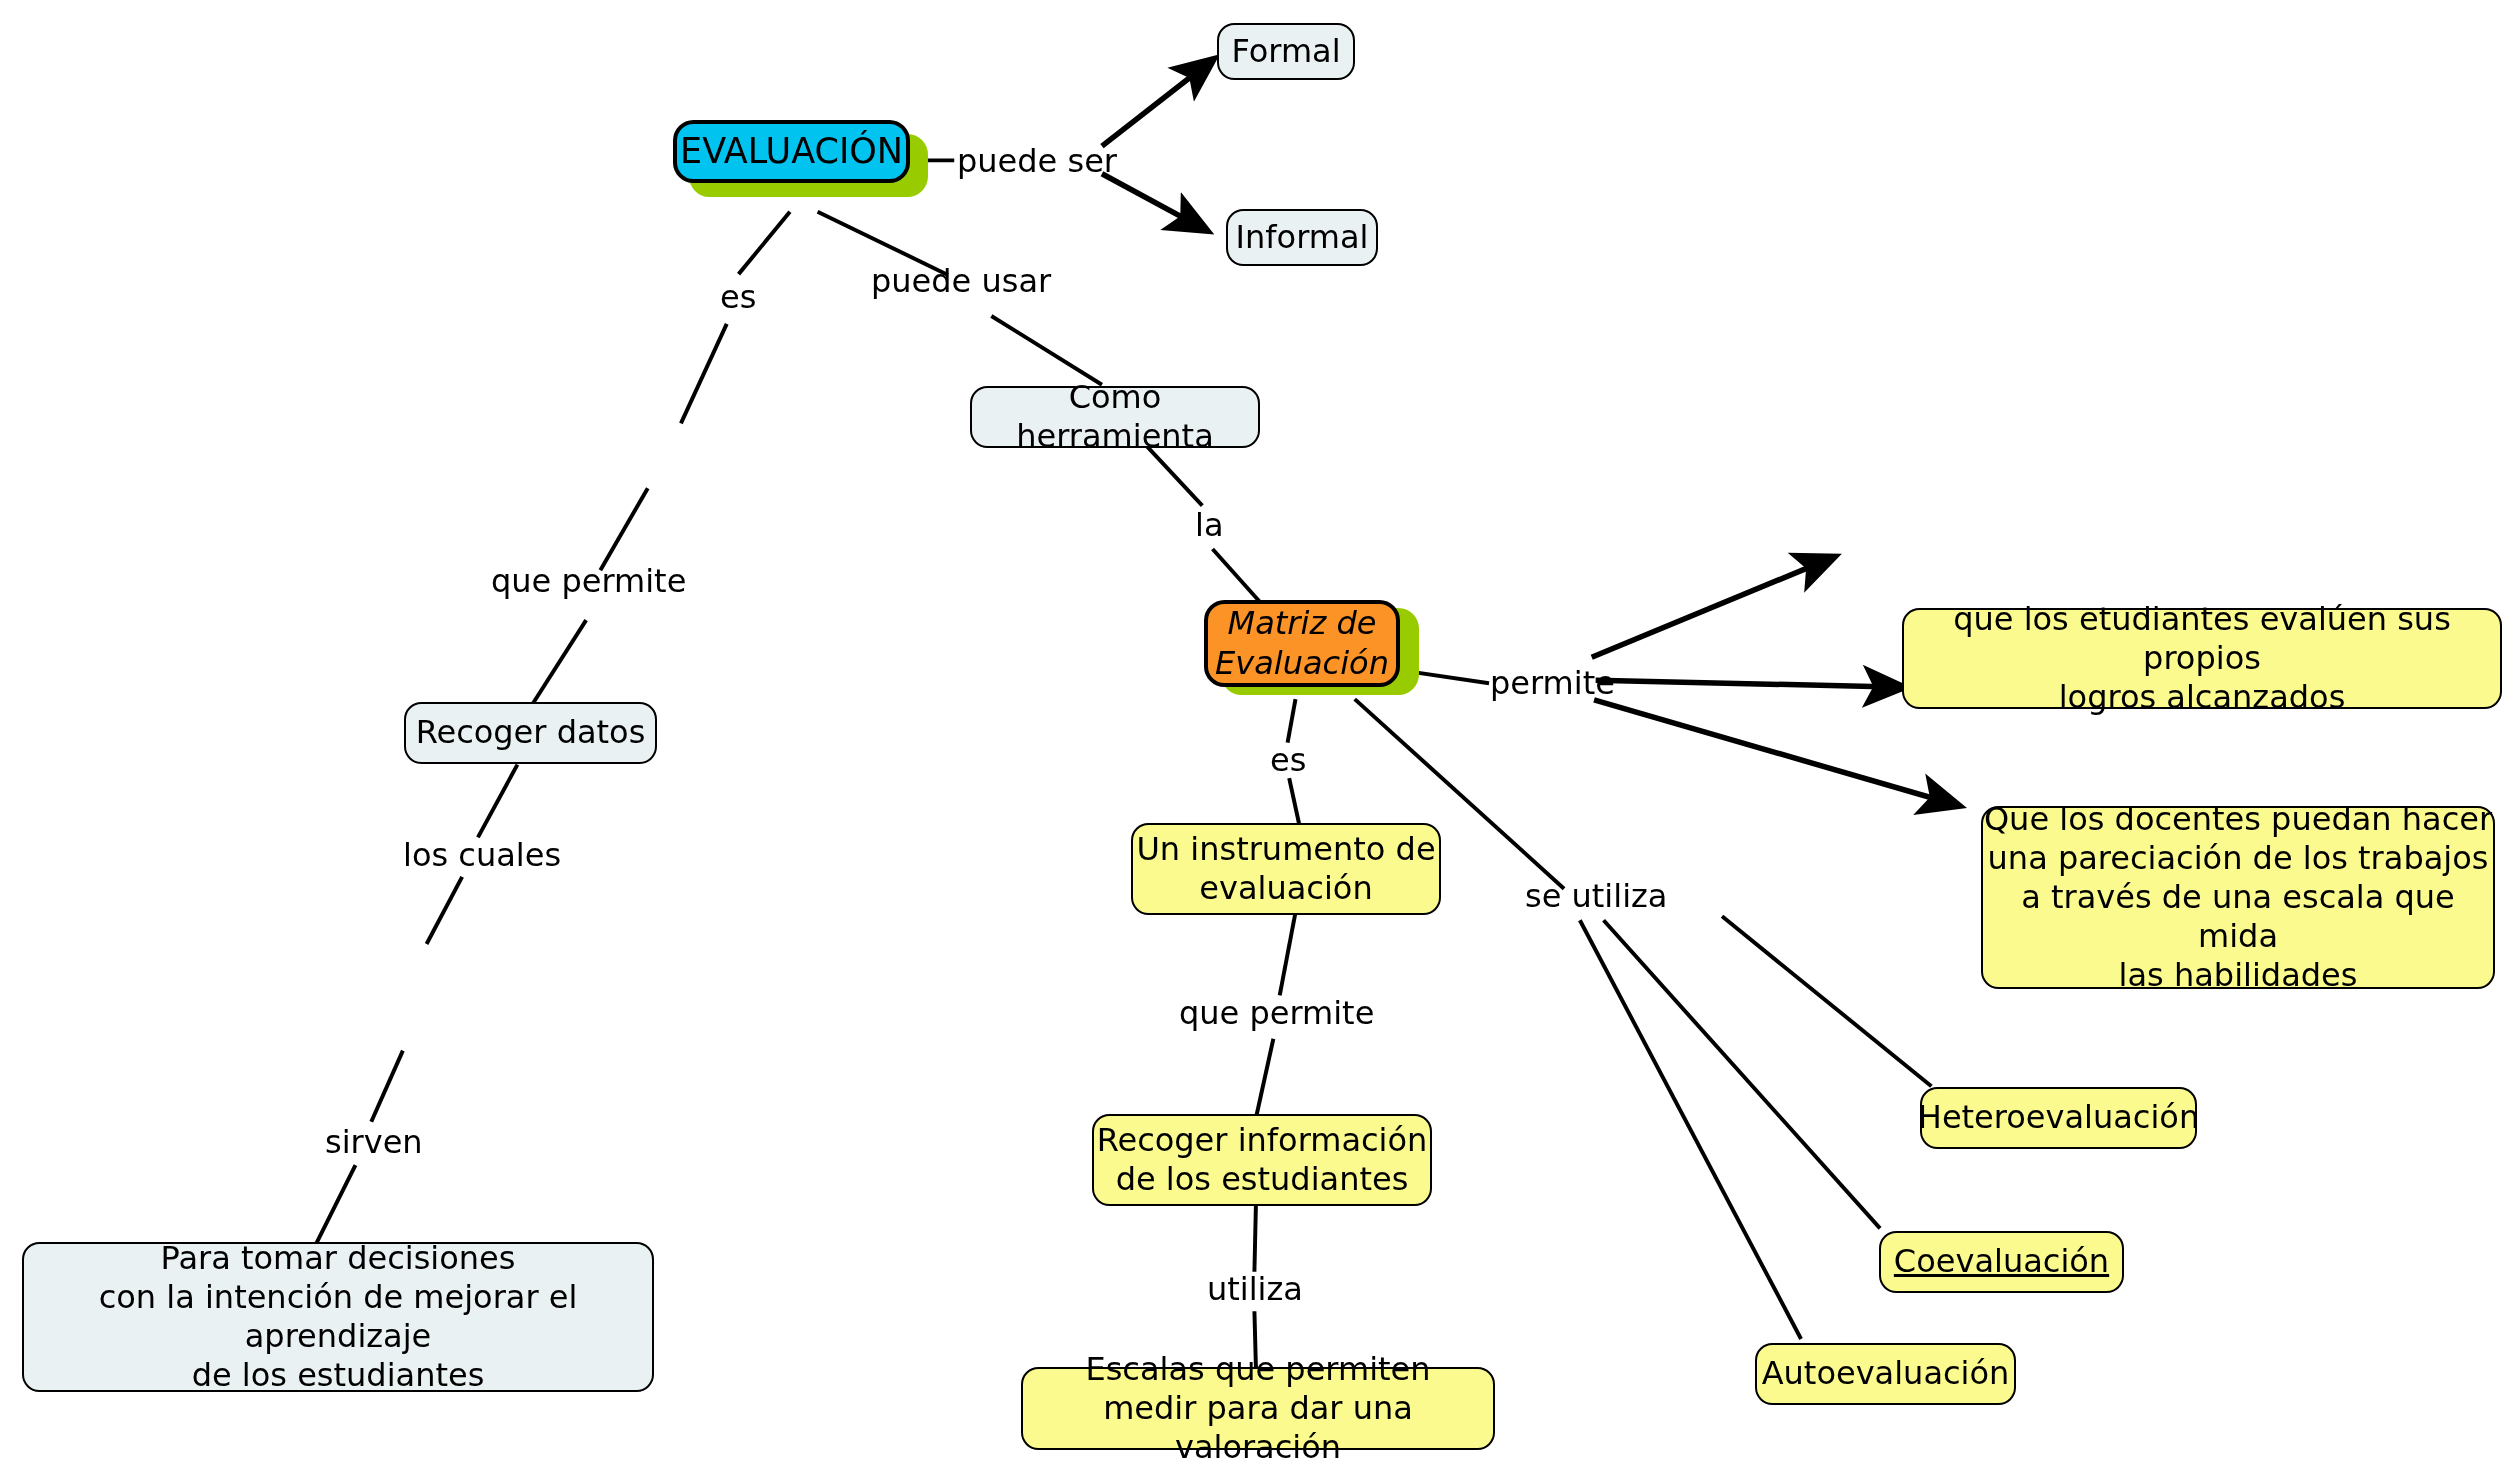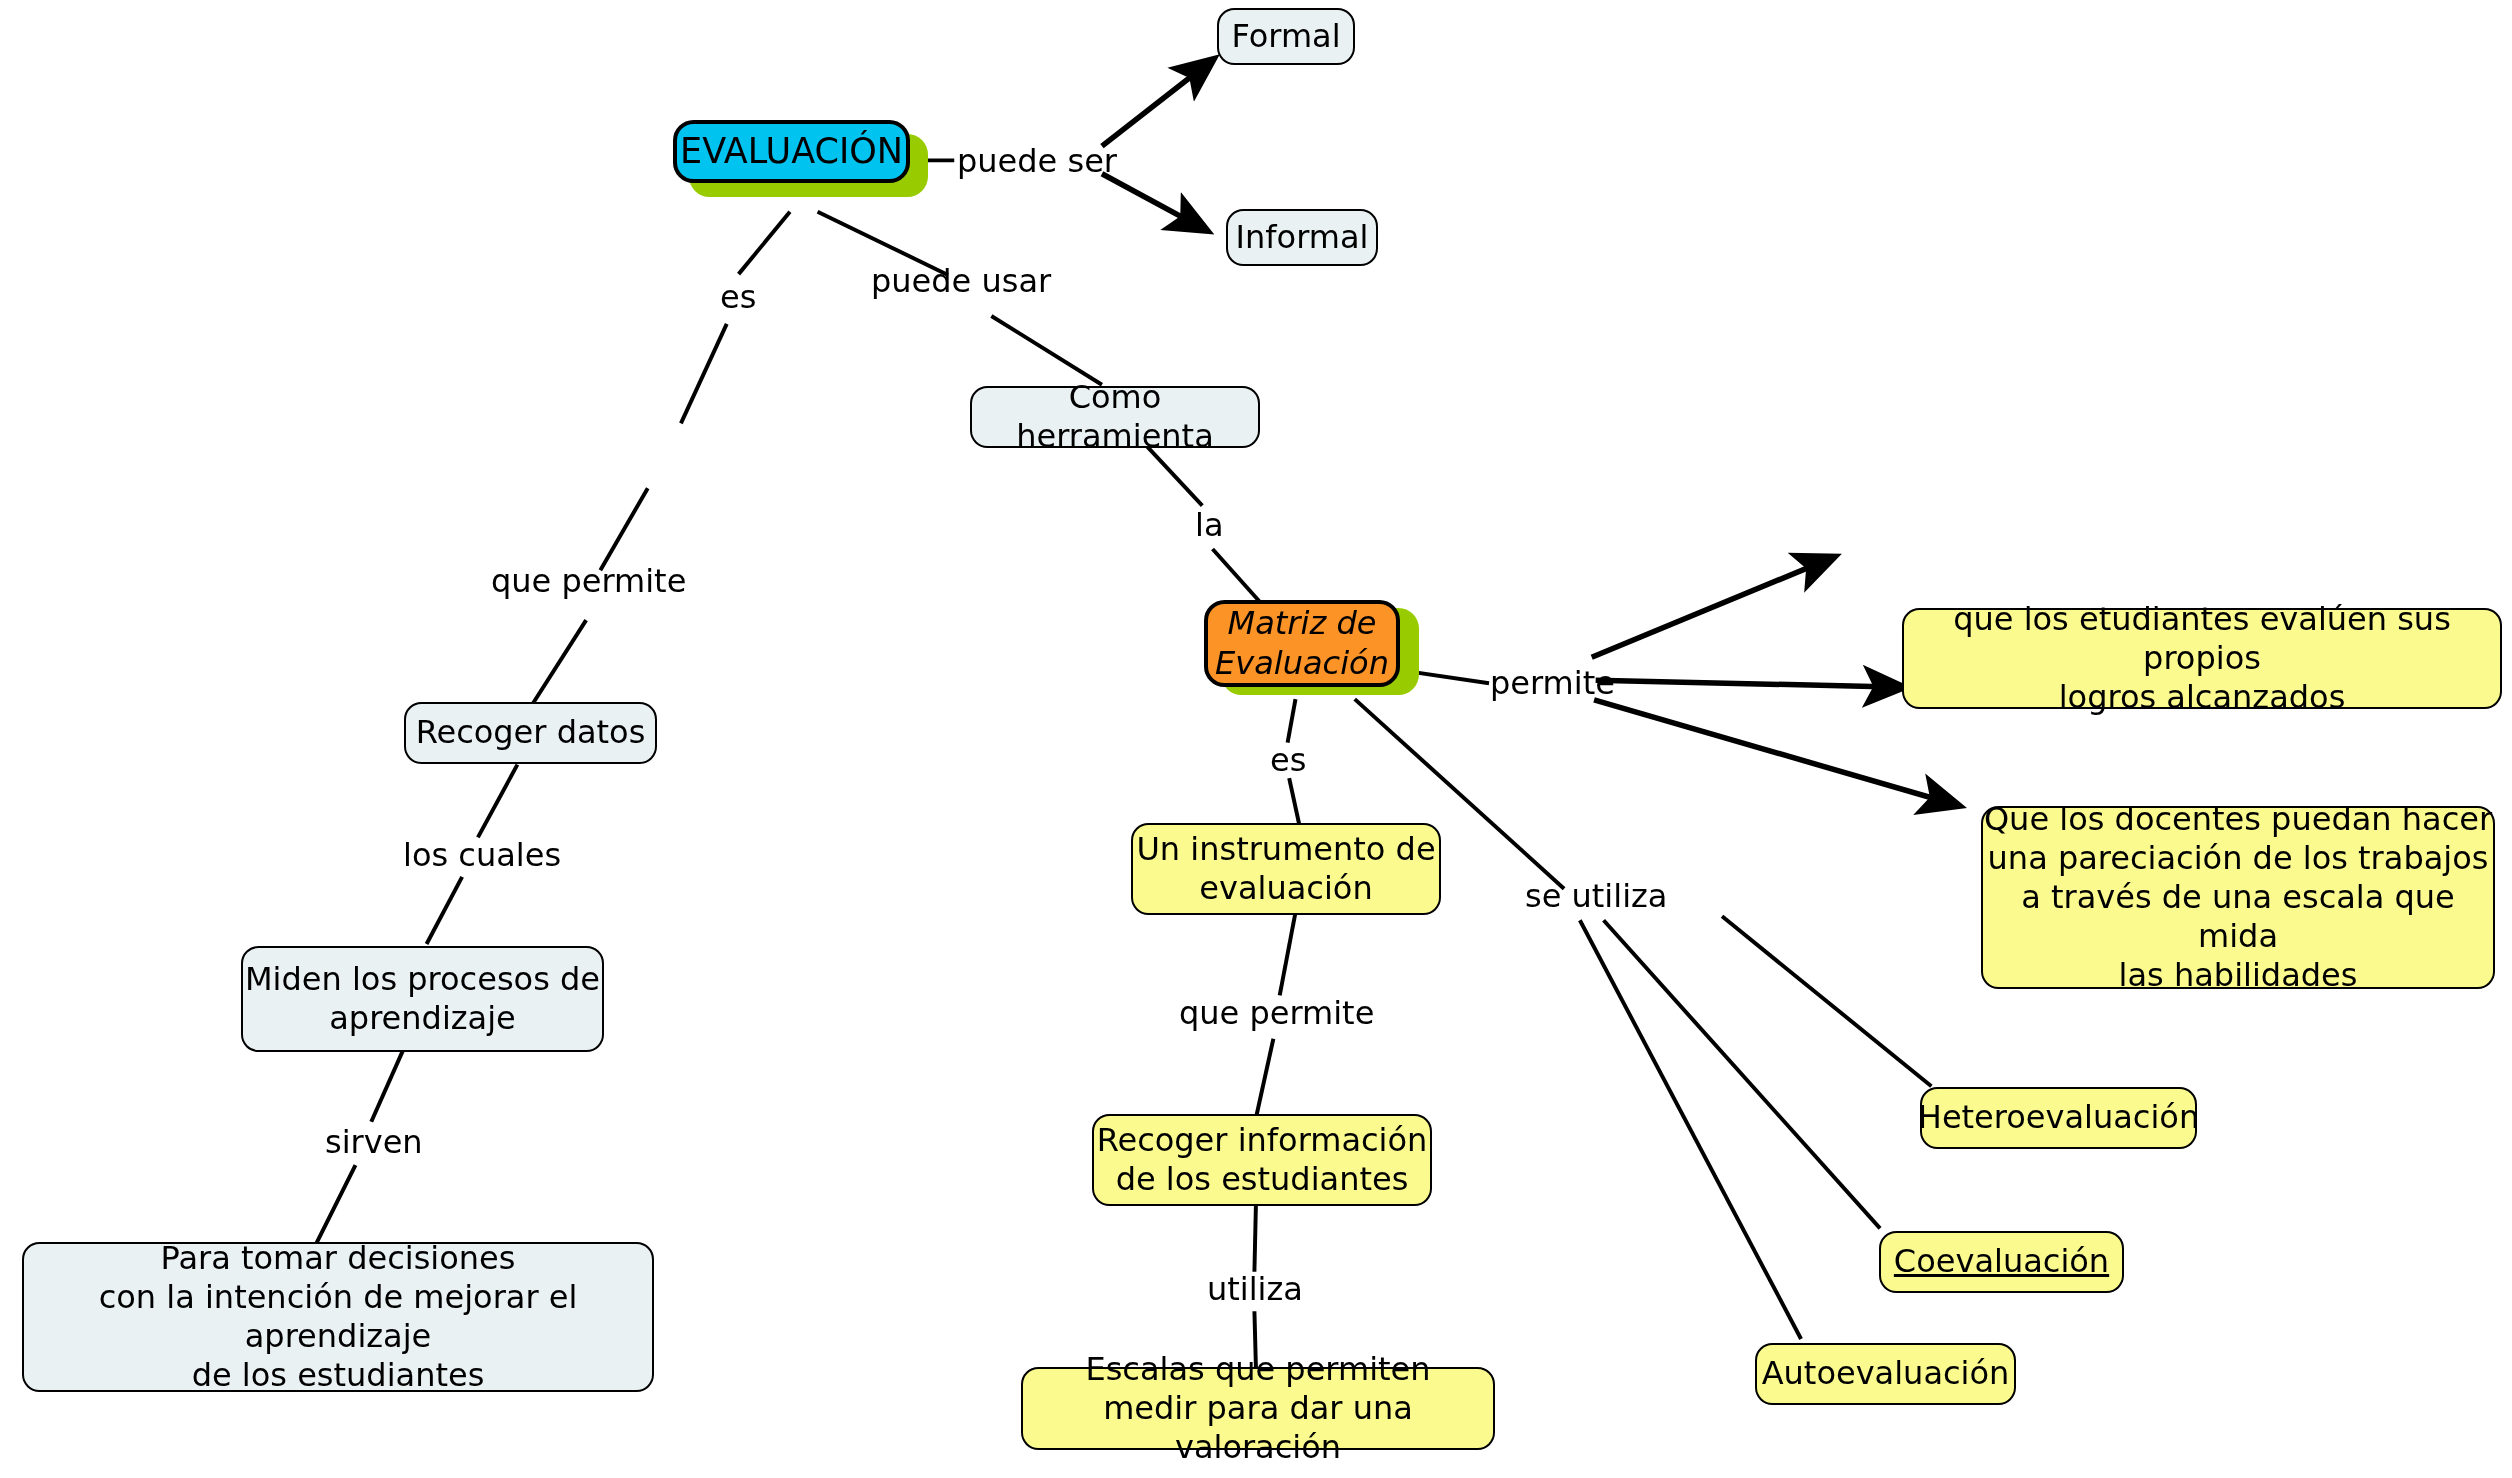--- a/index.html
+++ b/index.html
@@ -145,37 +145,33 @@
     <line x1="1588" y1="1660" x2="1590" y2="1735" stroke="#000000" stroke-width="5"></line>
   </svg>
 
   <div class="shadow" style="left:689px; top:134px; width:239px; height:63px;"></div>
   <div class="shadow" style="left:1221px; top:608px; width:198px; height:87px;"></div>
 
   <div class="node root" style="left:673px; top:120px; width:237px; height:63px;">
     <span>EVALUACIÓN</span>
   </div>
 
-  <div class="node blue" style="left:1217px; top:8px; width:138px; height:57px;">
+  <div class="node blue" style="left:1217px; top:23px; width:138px; height:57px;">
     <span>Formal</span>
   </div>
 
   <div class="node blue" style="left:1226px; top:209px; width:152px; height:57px;">
     <span>Informal</span>
   </div>
 
 
   <div class="node blue" style="left:404px; top:702px; width:253px; height:62px;">
     <span>Recoger datos</span>
   </div>
 
-  <div class="node blue" style="left:241px; top:946px; width:363px; height:106px;">
-    <span>Miden los procesos de
-aprendizaje</span>
-  </div>
 
   <div class="node blue" style="left:22px; top:1242px; width:632px; height:150px;">
     <span>Para tomar decisiones
 con la intención de mejorar el aprendizaje
 de los estudiantes</span>
   </div>
 
   <div class="node blue" style="left:970px; top:386px; width:290px; height:62px;">
     <span>Como herramienta</span>
   </div>

